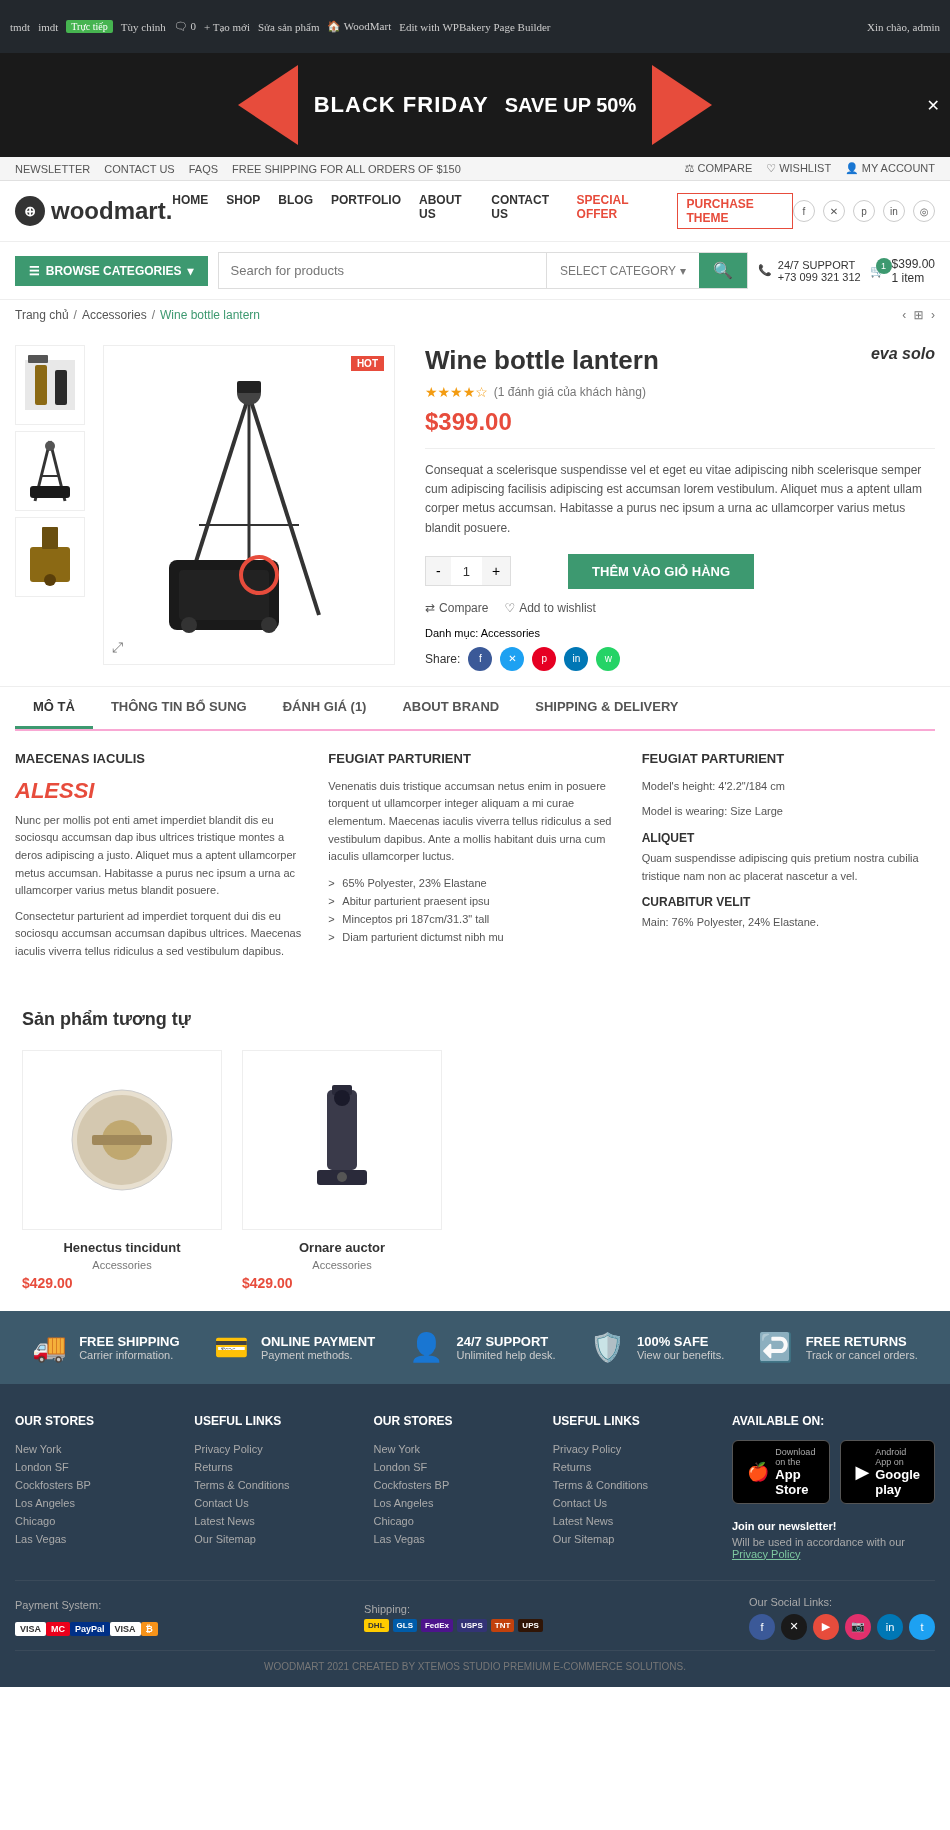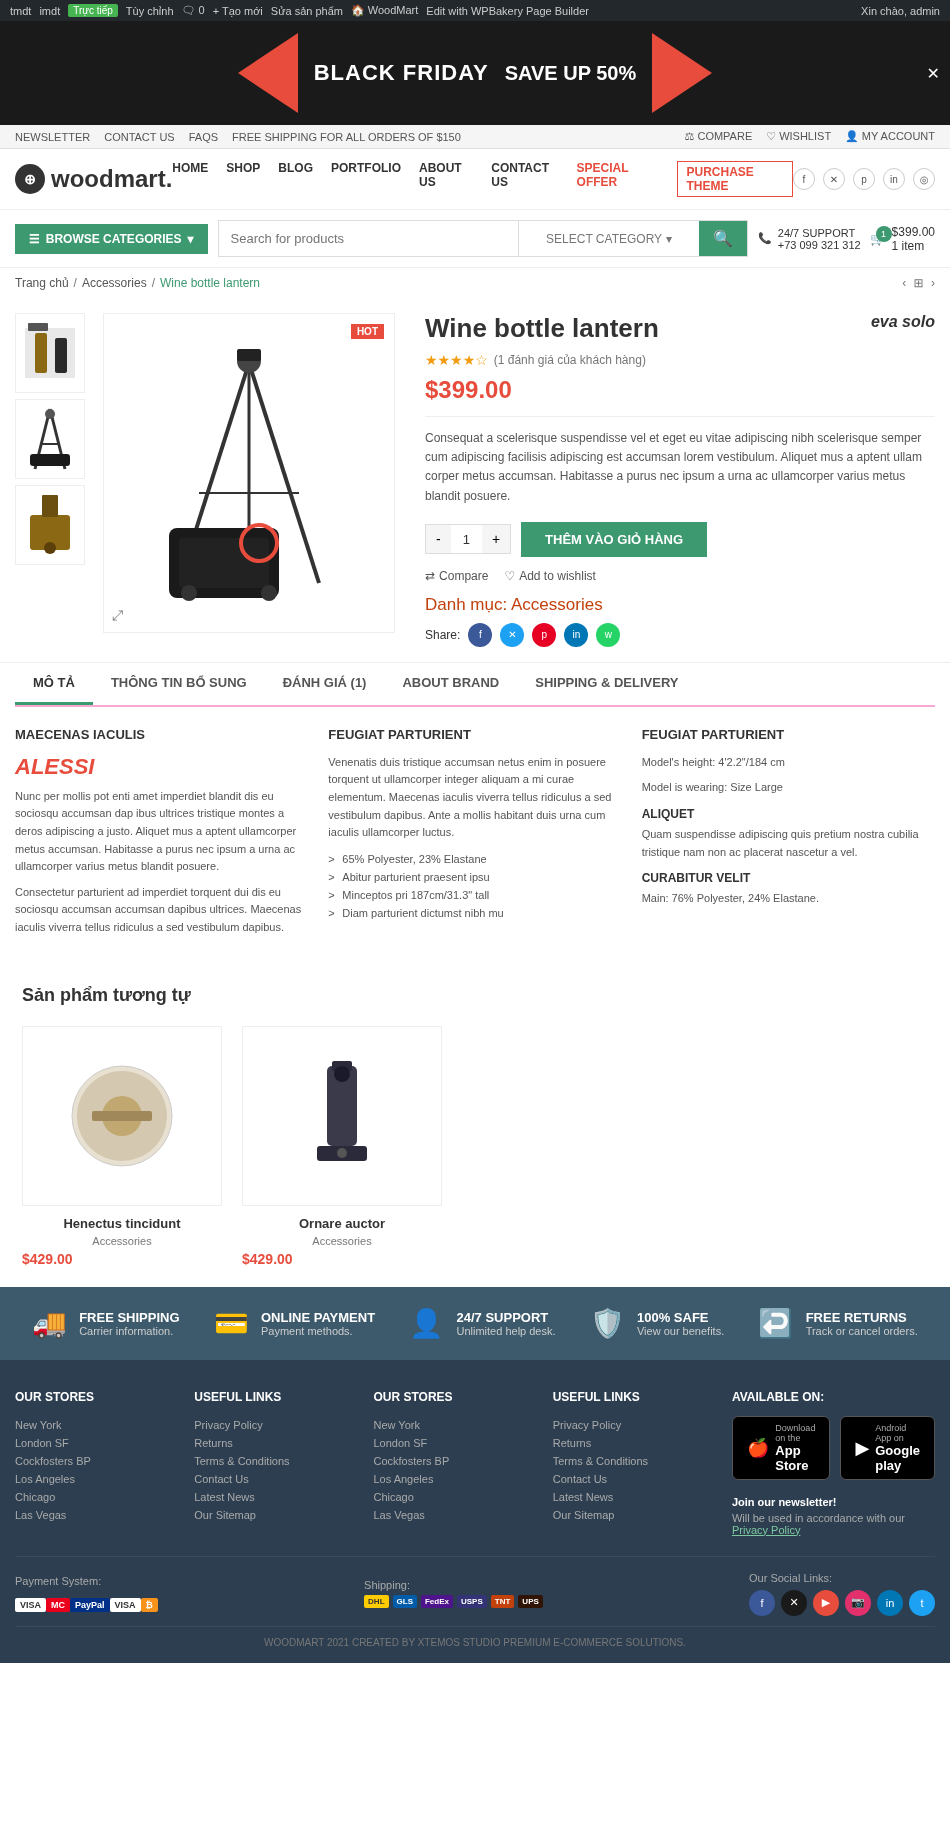--- a/index.html
+++ b/index.html
@@ -1,19 +1,19 @@
 <!DOCTYPE html>
 <html><head>
   <meta charset="utf-8">
   <style>
     * { box-sizing: border-box; margin: 0; padding: 0; }
     body { font-family: Arial, sans-serif; font-size: 13px; color: #333; background: #fff; width: 950px; }
 
     
-    .admin-bar { background: #23282d; color: #ccc; font-size: 11px; padding: 4px 10px; display: flex; align-items: center; gap: 8px; }
+    .admin-bar { background: #23282d; color: #ccc; font-size: 11px; padding: 20px 10px; display: flex; align-items: center; gap: 8px; font-family: Liberation Serif, serif; }
     .admin-bar span { color: #ccc; }
     .admin-bar .highlight { background: #46b450; color: #fff; padding: 1px 5px; border-radius: 2px; font-size: 10px; }
 
     
     .bf-banner { background: #1a1a1a; color: #fff; text-align: center; padding: 12px; position: relative; display: flex; align-items: center; justify-content: center; gap: 16px; }
     .bf-banner .bf-title { font-size: 22px; font-weight: 900; letter-spacing: 1px; }
     .bf-banner .bf-save { font-size: 20px; font-weight: 700; color: #fff; }
     .bf-banner .close-btn { position: absolute; right: 10px; top: 50%; transform: translateY(-50%); cursor: pointer; font-size: 16px; color: #fff; }
     .bf-triangle-left { width: 0; height: 0; border-top: 40px solid transparent; border-bottom: 40px solid transparent; border-right: 60px solid #e74c3c; }
     .bf-triangle-right { width: 0; height: 0; border-top: 40px solid transparent; border-bottom: 40px solid transparent; border-left: 60px solid #e74c3c; }
@@ -34,21 +34,21 @@
     .main-nav .special-offer { color: #e74c3c; }
     .main-nav .purchase-theme { color: #e74c3c; border: 1px solid #e74c3c; padding: 3px 8px; }
     .header-social { display: flex; gap: 8px; }
     .social-icon { width: 22px; height: 22px; border: 1px solid #ccc; border-radius: 50%; display: flex; align-items: center; justify-content: center; font-size: 10px; color: #555; cursor: pointer; }
 
     
     .search-bar { padding: 10px 15px; display: flex; align-items: center; gap: 10px; border-bottom: 1px solid #eee; }
     .browse-btn { background: #3d9970; color: #fff; padding: 8px 14px; font-size: 12px; font-weight: 600; display: flex; align-items: center; gap: 6px; cursor: pointer; min-width: 160px; }
     .search-input-wrap { flex: 1; display: flex; border: 1px solid #ddd; }
     .search-input-wrap input { flex: 1; border: none; padding: 8px 12px; font-size: 13px; outline: none; }
-    .search-category { padding: 8px 27px; border-left: 1px solid #ddd; font-size: 12px; color: #777; cursor: pointer; display: flex; align-items: center; gap: 4px; }
+    .search-category { padding: 8px 13px; border-left: 1px solid #ddd; font-size: 12px; color: #777; cursor: pointer; display: flex; align-items: center; gap: 4px; }
     .search-btn { background: #3d9970; color: #fff; padding: 8px 14px; cursor: pointer; border: none; font-size: 16px; }
     .support-info { display: flex; align-items: center; gap: 6px; font-size: 11px; }
     .cart-info { display: flex; align-items: center; gap: 6px; font-size: 12px; }
     .cart-icon-wrap { position: relative; }
     .cart-badge { position: absolute; top: -6px; right: -6px; background: #3d9970; color: #fff; border-radius: 50%; width: 16px; height: 16px; font-size: 9px; display: flex; align-items: center; justify-content: center; }
 
     
     .breadcrumb { padding: 8px 15px; font-size: 12px; color: #777; display: flex; align-items: center; gap: 5px; }
     .breadcrumb a { color: #555; cursor: pointer; }
     .breadcrumb .current { color: #3d9970; }
@@ -65,24 +65,24 @@
     .product-brand { float: right; font-style: italic; font-size: 16px; font-weight: 700; }
     .rating { display: flex; align-items: center; gap: 6px; margin-bottom: 8px; }
     .stars { color: #f39c12; font-size: 14px; }
     .rating-count { font-size: 12px; color: #777; }
     .product-price { font-size: 24px; font-weight: 700; color: #e74c3c; margin-bottom: 12px; }
     .product-desc { font-size: 12px; color: #555; line-height: 1.6; margin-bottom: 16px; border-top: 1px solid #eee; padding-top: 12px; }
     .add-to-cart-row { display: flex; align-items: center; gap: 10px; margin-bottom: 12px; }
     .qty-input { display: flex; align-items: center; border: 1px solid #ddd; }
     .qty-btn { padding: 6px 10px; background: #f5f5f5; cursor: pointer; font-size: 14px; border: none; }
     .qty-val { padding: 6px 12px; font-size: 13px; }
-    .add-cart-btn { background: #3d9970; color: #fff; padding: 10px 24px; font-weight: 700; font-size: 13px; cursor: pointer; border: none; }
+    .add-cart-btn { background: #3d9970; color: #fff; padding: 10px 24px; font-weight: 700; font-size: 13px; cursor: pointer; border: none; margin-left: 47px; }
     .product-actions { display: flex; gap: 16px; font-size: 12px; margin-bottom: 12px; }
     .action-link { display: flex; align-items: center; gap: 4px; cursor: pointer; color: #555; }
-    .product-meta { font-size: 17px; color: #c2410c; margin-bottom: 8px; }
+    .product-meta { font-size: 11px; color: #000000; margin-bottom: 8px; }
     .product-share { display: flex; align-items: center; gap: 8px; font-size: 12px; }
     .share-icon { width: 24px; height: 24px; background: #3b5998; color: #fff; border-radius: 50%; display: flex; align-items: center; justify-content: center; font-size: 10px; cursor: pointer; }
 
     
     .tabs-section { border-top: 1px solid #eee; padding: 0 15px; }
     .tabs { display: flex; gap: 0; border-bottom: 2px solid #f9a8d4; }
     .tab { padding: 12px 18px; font-size: 13px; cursor: pointer; color: #555; font-weight: 600; border-bottom: 3px solid transparent; }
     .tab.active { color: #333; border-bottom: 3px solid #3d9970; }
     .tab-content { padding: 20px 0; }
     .tab-cols { display: flex; gap: 20px; }

